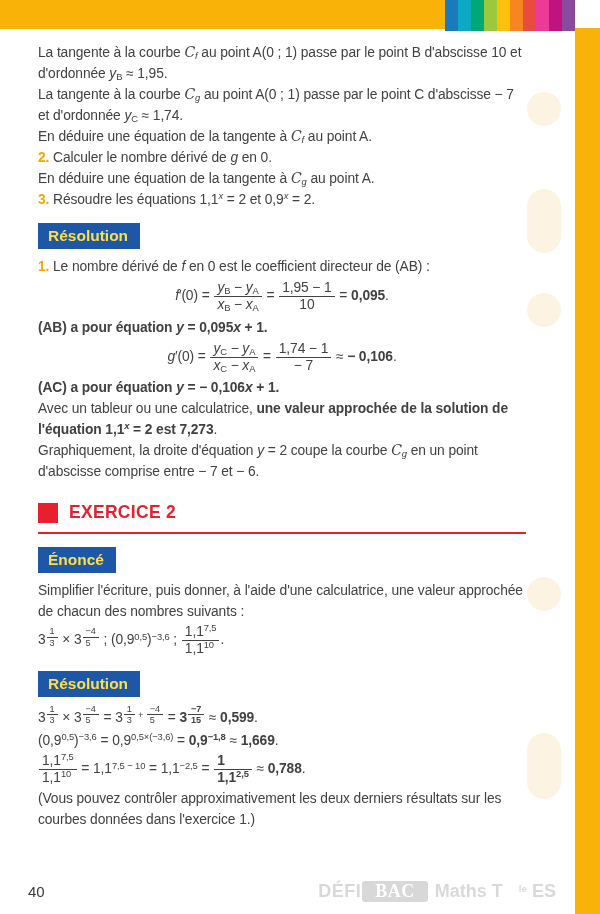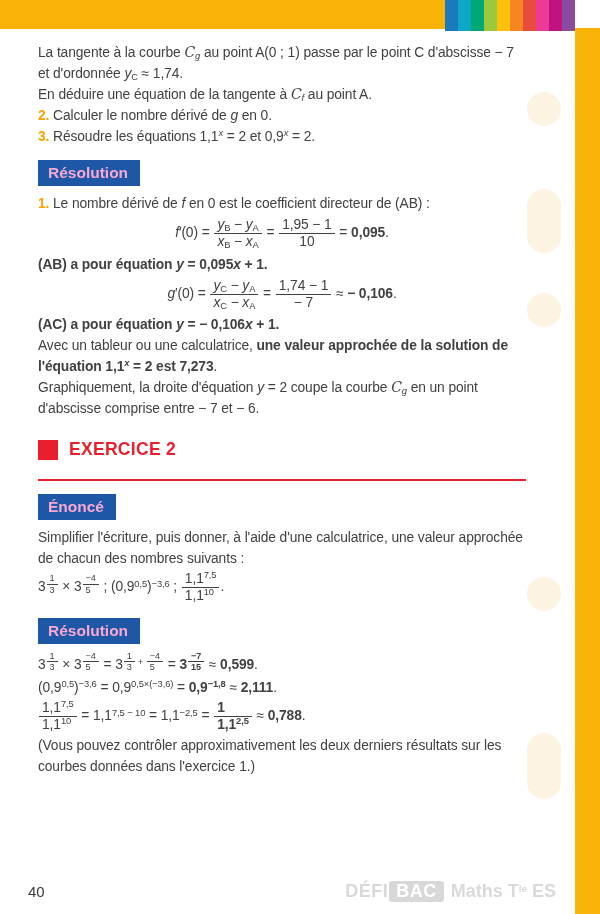--- a/index.html
+++ b/index.html
@@ -31,41 +31,41 @@
   .curve{font-family:"DejaVu Serif",serif;font-style:italic;font-size:1.02em;}
   .frac{display:inline-block;vertical-align:middle;line-height:1.18;padding:0 1px;}
   .fn{display:block;border-bottom:1.4px solid currentColor;padding:0 3px;}
   .fd{display:block;padding:0 3px;}
   .supw{display:inline-block;vertical-align:0.5em;font-size:0.66em;line-height:0.9;}
   .supw .frac{vertical-align:middle;}
   .formula{text-align:center;margin:3px 0;}
   .mathline{margin:2px 0;}
   .badge-row{margin:13px 0 7px;}
   .badge{
-    display:inline-block;background:var(--badge_blue,#1d57a5);color:#f9a8d4;
+    display:inline-block;background:var(--badge_blue,#1d57a5);color:#fde047;
     font-weight:bold;font-size:15.5px;letter-spacing:0;
     padding:2px 12px 3px 10px;
   }
   .exh{
     display:flex;align-items:center;gap:11px;
-    margin:20px 0 10px;padding-bottom:19px;
+    margin:20px 0 10px;padding-bottom:9px;
     border-bottom:2.5px solid var(--red,#e8202e);
   }
   .exsq{width:20px;height:20px;background:var(--red,#e8202e);}
   .exlabel{color:var(--red,#e8202e);font-weight:bold;font-size:17.5px;letter-spacing:0.3px;}
   
   .page-num{position:absolute;left:28px;bottom:14px;font-size:15px;color:#3a3a3a;}
   .brand{position:absolute;right:44px;bottom:12px;color:var(--brand_gray,#d8d8d8);font-size:18px;white-space:nowrap;}
   .brand .defi{font-weight:bold;letter-spacing:0.5px;}
   .brand .bacbox{
     display:inline-block;background:var(--brand_gray,#d8d8d8);color:#ffffff;
-    font-weight:bold;border-radius:3px;padding:0 7px;margin:0 2px 0 1px;letter-spacing:0.5px;
+    font-weight:bold;border-radius:3px;padding:0 13px;margin:0 2px 0 1px;letter-spacing:0.5px;font-family:Liberation Serif, serif;
   }
   .brand .rest{font-weight:bold;opacity:0.95;}
-  .brand sup{font-size:0.55em;vertical-align:0.55em;}
+  .brand sup{font-size:0.55em;vertical-align:0.55em;margin-left:16px;}
 </style>
 </head>
 <body>
 
 <div class="top-band"></div>
 <div class="stripes">
     <div class="stripe" style="background: rgb(27, 121, 189);"></div>
     <div class="stripe" style="background: rgb(15, 167, 198);"></div>
     <div class="stripe" style="background: rgb(0, 168, 117);"></div>
     <div class="stripe" style="background: rgb(154, 202, 60);"></div>
@@ -78,42 +78,44 @@
   </div>
 <div class="right-strip"></div>
 
 <div class="blob circle" style="left:527px;top:92px;"></div>
 <div class="blob pill" style="left:527px;top:189px;height:64px;"></div>
 <div class="blob circle" style="left:527px;top:293px;"></div>
 <div class="blob circle" style="left:527px;top:577px;"></div>
 <div class="blob pill" style="left:527px;top:733px;height:66px;"></div>
 
 <div class="content">
+    <div class="line"><span>La tangente à la courbe </span><span class="curve">C</span><span class="sub i">f</span><span> au point A(0 ; 1) passe par le point B d'abscisse 10 et d'ordonnée </span><span class="i">y</span><span class="sub">B</span><span> ≈ 1,95.</span></div>
     <div class="line"><span>La tangente à la courbe </span><span class="curve">C</span><span class="sub i">g</span><span> au point A(0 ; 1) passe par le point C d'abscisse − 7 et d'ordonnée </span><span class="i">y</span><span class="sub">C</span><span> ≈ 1,74.</span></div>
     <div class="line"><span>En déduire une équation de la tangente à </span><span class="curve">C</span><span class="sub i">f</span><span> au point A.</span></div>
     <div class="line"><span class="on">2.</span><span> Calculer le nombre dérivé de </span><span class="i">g</span><span> en 0.</span></div>
+    <div class="line"><span>En déduire une équation de la tangente à </span><span class="curve">C</span><span class="sub i">g</span><span> au point A.</span></div>
     <div class="line"><span class="on">3.</span><span> Résoudre les équations 1,1</span><span class="sup i">x</span><span> = 2 et 0,9</span><span class="sup i">x</span><span> = 2.</span></div>
     <div class="badge-row"><span class="badge">Résolution</span></div>
     <div class="line"><span class="on">1.</span><span> Le nombre dérivé de </span><span class="i">f</span><span> en 0 est le coefficient directeur de (AB) :</span></div>
     <div class="formula"><span class="i">f</span><span>′(0) = </span><span class="frac"><span class="fn"><span class="i">y</span><span class="sub">B</span><span> − </span><span class="i">y</span><span class="sub">A</span></span><span class="fd"><span class="i">x</span><span class="sub">B</span><span> − </span><span class="i">x</span><span class="sub">A</span></span></span><span> = </span><span class="frac"><span class="fn"><span>1,95 − 1</span></span><span class="fd"><span>10</span></span></span><span> = </span><span class="b">0,095</span><span>.</span></div>
     <div class="line"><span class="b">(AB) a pour équation </span><span class="b i">y</span><span class="b"> = 0,095</span><span class="b i">x</span><span class="b"> + 1.</span></div>
     <div class="formula"><span class="i">g</span><span>′(0) = </span><span class="frac"><span class="fn"><span class="i">y</span><span class="sub">C</span><span> − </span><span class="i">y</span><span class="sub">A</span></span><span class="fd"><span class="i">x</span><span class="sub">C</span><span> − </span><span class="i">x</span><span class="sub">A</span></span></span><span> = </span><span class="frac"><span class="fn"><span>1,74 − 1</span></span><span class="fd"><span>− 7</span></span></span><span> ≈ </span><span class="b">− 0,106</span><span>.</span></div>
     <div class="line"><span class="b">(AC) a pour équation </span><span class="b i">y</span><span class="b"> = − 0,106</span><span class="b i">x</span><span class="b"> + 1.</span></div>
     <div class="line"><span>Avec un tableur ou une calculatrice, </span><span class="b">une valeur approchée de la solution de l'équation 1,1</span><span class="b sup i">x</span><span class="b"> = 2 est 7,273</span><span>.</span></div>
     <div class="line"><span>Graphiquement, la droite d'équation </span><span class="i">y</span><span> = 2 coupe la courbe </span><span class="curve">C</span><span class="sub i">g</span><span> en un point d'abscisse comprise entre − 7 et − 6.</span></div>
     <div class="exh">
       <span class="exsq"></span>
       <span class="exlabel">EXERCICE 2</span>
     </div>
     <div class="badge-row"><span class="badge">Énoncé</span></div>
     <div class="line"><span>Simplifier l'écriture, puis donner, à l'aide d'une calculatrice, une valeur approchée de chacun des nombres suivants :</span></div>
     <div class="mathline"><span>3</span><span class="supw"><span class="frac"><span class="fn"><span>1</span></span><span class="fd"><span>3</span></span></span></span><span> × 3</span><span class="supw"><span class="frac"><span class="fn"><span>−4</span></span><span class="fd"><span>5</span></span></span></span><span> ;  (0,9</span><span class="sup">0,5</span><span>)</span><span class="sup">−3,6</span><span> ;  </span><span class="frac"><span class="fn"><span>1,1</span><span class="sup">7,5</span></span><span class="fd"><span>1,1</span><span class="sup">10</span></span></span><span>.</span></div>
     <div class="badge-row"><span class="badge">Résolution</span></div>
     <div class="mathline"><span>3</span><span class="supw"><span class="frac"><span class="fn"><span>1</span></span><span class="fd"><span>3</span></span></span></span><span> × 3</span><span class="supw"><span class="frac"><span class="fn"><span>−4</span></span><span class="fd"><span>5</span></span></span></span><span> = 3</span><span class="supw"><span class="frac"><span class="fn"><span>1</span></span><span class="fd"><span>3</span></span></span><span> + </span><span class="frac"><span class="fn"><span>−4</span></span><span class="fd"><span>5</span></span></span></span><span> = </span><span class="b">3</span><span class="supw b"><span class="frac"><span class="fn"><span>−7</span></span><span class="fd"><span>15</span></span></span></span><span> ≈ </span><span class="b">0,599</span><span>.</span></div>
-    <div class="mathline"><span>(0,9</span><span class="sup">0,5</span><span>)</span><span class="sup">−3,6</span><span> = 0,9</span><span class="sup">0,5×(−3,6)</span><span> = </span><span class="b">0,9</span><span class="b sup">−1,8</span><span> ≈ </span><span class="b">2,111</span><span>.</span></div>
+    <div class="mathline"><span>(0,9</span><span class="sup">0,5</span><span>)</span><span class="sup">−3,6</span><span> = 0,9</span><span class="sup">0,5×(−3,6)</span><span> = </span><span class="b">0,9</span><span class="b sup">−1,8</span><span> ≈ </span><span class="b">1,669</span><span>.</span></div>
     <div class="mathline"><span class="frac"><span class="fn"><span>1,1</span><span class="sup">7,5</span></span><span class="fd"><span>1,1</span><span class="sup">10</span></span></span><span> = 1,1</span><span class="sup">7,5 − 10</span><span> = 1,1</span><span class="sup">−2,5</span><span> = </span><span class="frac b"><span class="fn"><span>1</span></span><span class="fd"><span>1,1</span><span class="sup">2,5</span></span></span><span> ≈ </span><span class="b">0,788</span><span>.</span></div>
     <div class="line"><span>(Vous pouvez contrôler approximativement les deux derniers résultats sur les courbes données dans l'exercice 1.)</span></div>
   </div>
 
 <div class="page-num">40</div>
 <div class="brand">
   <span class="defi">DÉFI</span><span class="bacbox">BAC</span>
   <span class="rest"><span>Maths T</span><sup>le</sup><span> ES</span></span>
 </div>
 

